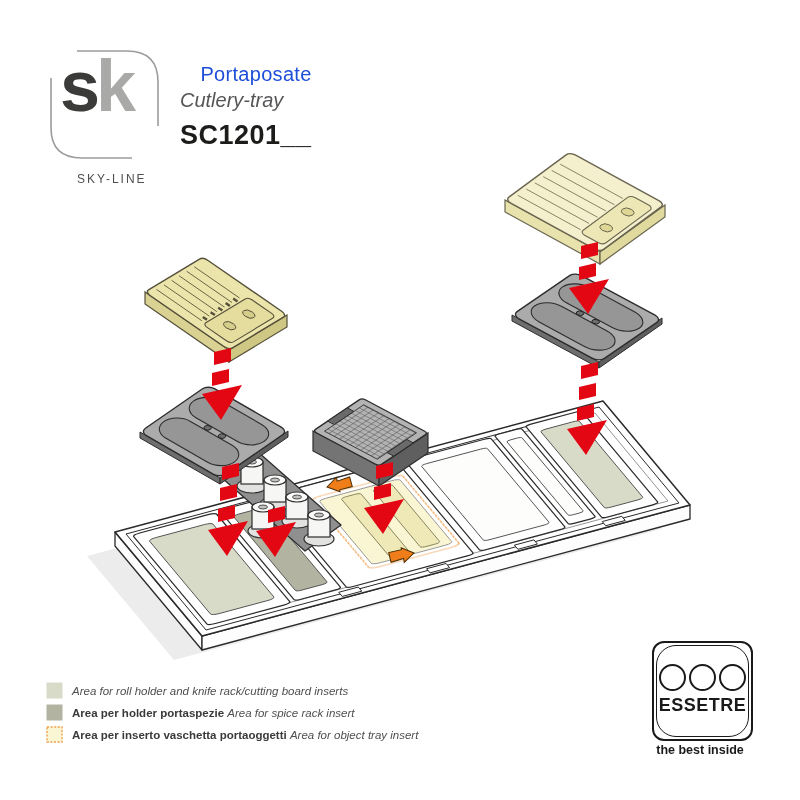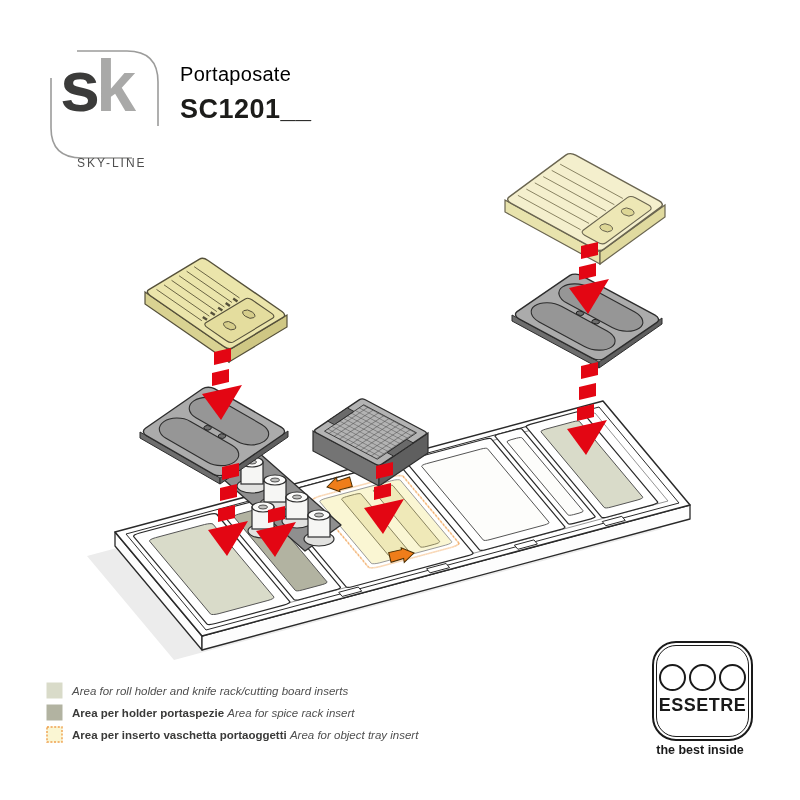--- a/index.html
+++ b/index.html
@@ -4,34 +4,34 @@
 <style>
   html,body{margin:0;padding:0;}
   body{width:800px;height:800px;position:relative;background:#ffffff;
        font-family:"Liberation Sans", sans-serif; overflow:hidden;}
   .abs{position:absolute;}
 
   
   #brand-letters{left:60px;top:50px;font-size:72px;font-weight:600;letter-spacing:-4px;line-height:1;}
   #brand-letters .s{color:#3b3b3a;}
   #brand-letters .k{color:#a9a9a8;}
-  #brand-line{left:77px;top:156px;font-size:12px;letter-spacing:2px;color:#4f4f4f;}
+  #brand-line{left:77px;top:172px;font-size:12px;letter-spacing:2px;color:#4f4f4f;}
   #title-block{left:180px;top:63px;}
-  #title-it{font-size:20px;color:#000000;letter-spacing:.3px;}
+  #title-it{font-size:20px;color:#1d4ed8;letter-spacing:.3px;text-align:right;}
   #title-en{font-size:20px;color:#565659;font-style:italic;margin-top:3px;}
   #model-code{font-size:27px;font-weight:bold;color:#1c1c1a;margin-top:8px;letter-spacing:.5px;}
 
   
   .legend-row{position:absolute;left:46px;height:17px;display:flex;align-items:center;}
   .legend-row svg{width:17px;height:17px;margin-right:9px;flex:none;}
   .leg-it{font-size:11.5px;font-weight:bold;color:#3a3a39;white-space:pre;}
   .leg-en{font-size:11.5px;font-style:italic;color:#4f4f4f;white-space:pre;}
 
   
-  #es-box{left:652px;top:641px;width:97px;height:96px;border:2.5px solid #1a1a1a;border-radius:24px;}
+  #es-box{left:652px;top:641px;width:97px;height:96px;border:2.5px solid #1a1a1a;border-radius:12px;}
   #es-inner{position:absolute;left:2px;top:2px;right:2px;bottom:2px;border:1.3px solid #1a1a1a;border-radius:20px;}
   #es-circles{position:absolute;left:0;right:0;top:21px;display:flex;justify-content:center;gap:3px;}
   .es-circle{width:23px;height:23px;border:2px solid #1a1a1a;border-radius:50%;}
   #es-name{position:absolute;left:0;right:0;top:52px;text-align:center;font-size:18px;font-weight:800;
            letter-spacing:.5px;color:#1a1a1a;}
   #es-tagline{left:640px;top:743px;width:120px;text-align:center;font-size:12.5px;font-weight:bold;color:#1a1a1a;}
 
   #diagram{left:0;top:0;}
 </style>
 </head>
@@ -227,20 +227,21 @@
   <use href="#rarrow3" transform="translate(222,467)" fill="#e30613"></use>
   <use href="#rarrow1" transform="translate(268,510)" fill="#e30613"></use>
   <use href="#rarrow2" transform="translate(376,466)" fill="#e30613"></use>
 </svg>
 
 <div id="brand-letters" class="abs"><span class="s">s</span><span class="k">k</span></div>
 <div id="brand-line" class="abs">SKY-LINE</div>
 
 <div id="title-block" class="abs">
   <div id="title-it">Portaposate</div>
+  <div id="title-en">Cutlery-tray</div>
   <div id="model-code">SC1201__</div>
 </div>
 
 <div class="legend-row" style="top:682px;">
   <svg viewBox="0 0 17 17">
       <rect x="0.5" y="0.5" width="16" height="16" fill="#d9dbc9"></rect>
     </svg>
     <span class="leg-en">Area for roll holder and knife rack/cutting board inserts</span>
 </div>
 <div class="legend-row" style="top:704px;">

